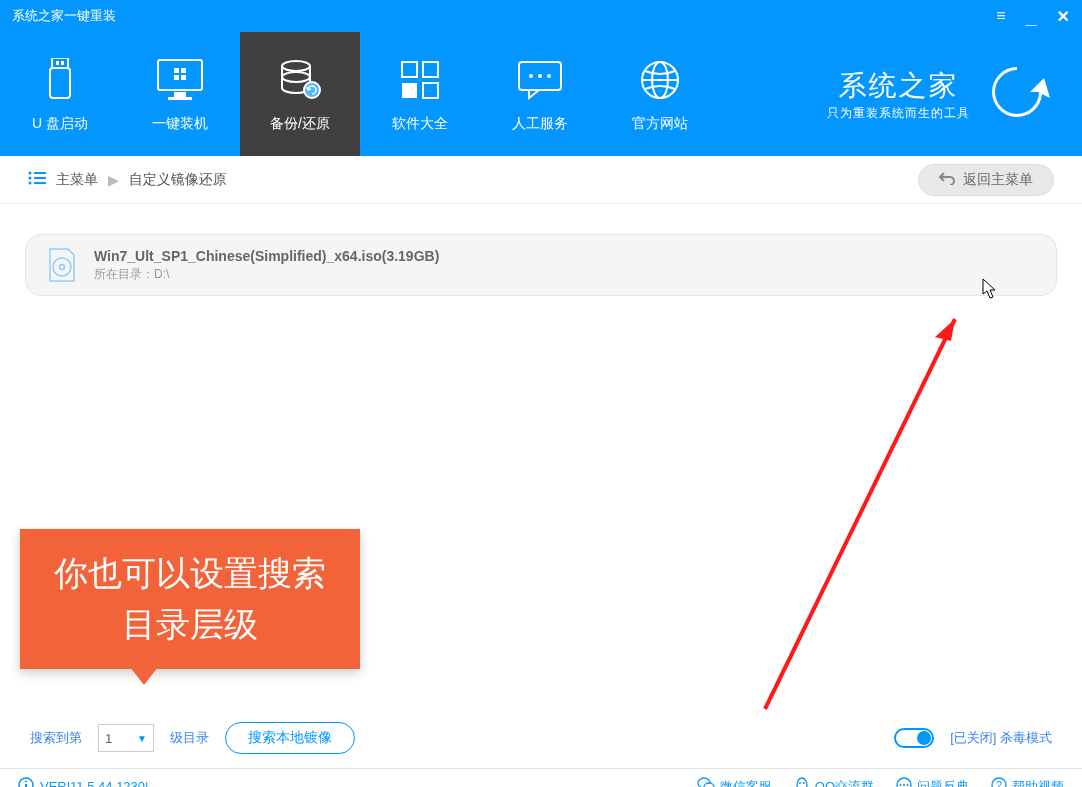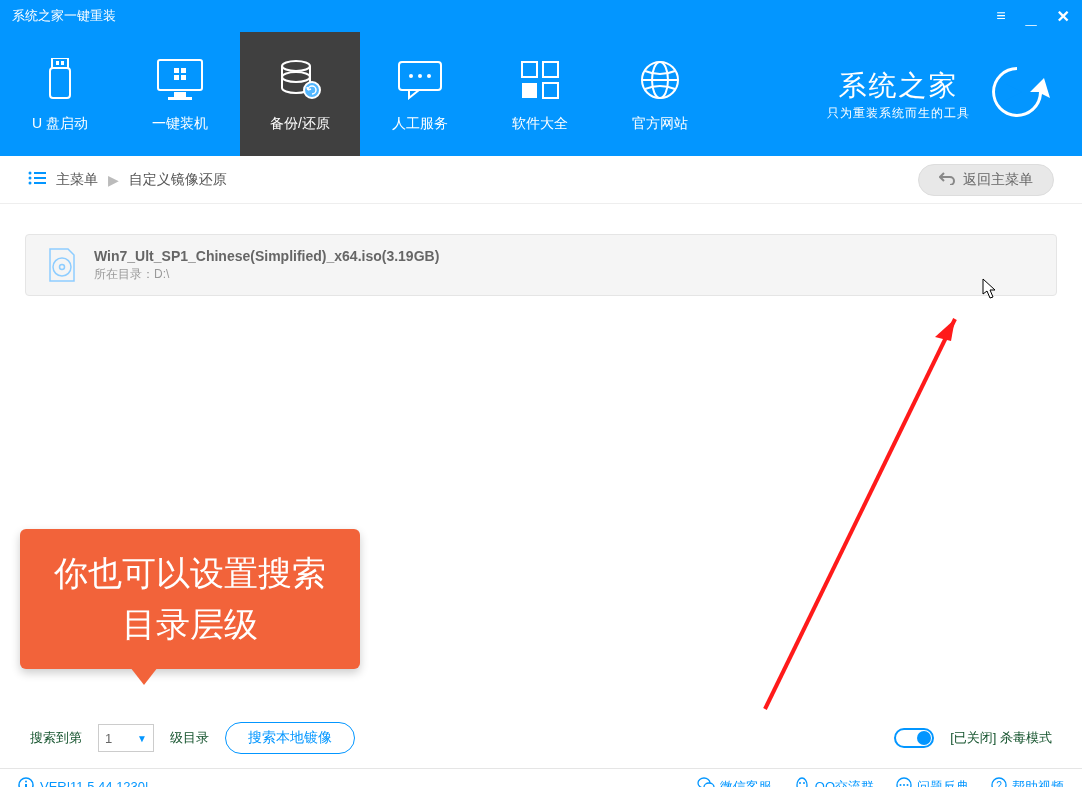--- a/index.html
+++ b/index.html
@@ -127,21 +127,21 @@
       cursor: pointer;
     }
     .content-area {
       padding: 30px 25px 0;
       height: 504px;
       position: relative;
     }
     .iso-card {
       background: #f5f5f5;
       border: 1px solid #e5e5e5;
-      border-radius: 4px;
+      border-radius: 16px;
       padding: 12px 18px;
       display: flex;
       align-items: center;
       gap: 14px;
     }
     .iso-icon {
       width: 36px;
       height: 36px;
       flex-shrink: 0;
     }
@@ -179,21 +179,21 @@
       left: 755px;
       pointer-events: none;
     }
     .callout {
       position: absolute;
       top: 325px;
       left: 20px;
       width: 340px;
       height: 140px;
       background: #f2633a;
-      border-radius: 6px;
+      border-radius: 0;
       color: #fff;
       display: flex;
       align-items: center;
       justify-content: center;
       font-size: 34px;
       text-align: center;
       padding: 10px 30px;
       line-height: 1.5;
       box-shadow: 0 4px 10px rgba(0,0,0,0.2);
     }
@@ -211,21 +211,21 @@
     .bottom-bar {
       height: 60px;
       display: flex;
       align-items: center;
       padding: 0 30px;
       gap: 16px;
       background: #fff;
     }
     .bb-label {
       font-size: 13px;
-      color: #14532d;
+      color: #3b82f6;
     }
     .level-select {
       width: 56px;
       height: 28px;
       border: 1px solid #ccc;
       padding: 0 6px;
       font-size: 13px;
       color: #666;
       display: flex;
       align-items: center;
@@ -340,40 +340,40 @@
           <path d="M4 8 L4 30 A14 5 0 0 0 32 30 L32 8" fill="none" stroke="#fff" stroke-width="2"></path>
           <ellipse cx="18" cy="19" rx="14" ry="5" fill="none" stroke="#fff" stroke-width="2"></ellipse>
           <circle cx="34" cy="32" r="8" fill="#53b7ff" stroke="#fff" stroke-width="2"></circle>
           <path d="M30 32 A4 4 0 1 1 34 36 M30 32 l-1 -3 M30 32 l3 -1" fill="none" stroke="#fff" stroke-width="1.5"></path>
         </svg>
     </div>
     <span class="nav-label">备份/还原</span>
   </div>
   <div class="nav-item">
     <div class="nav-icon">
+      <svg width="40" height="40" viewBox="0 0 40 40">
+          <rect x="2" y="2" width="15" height="15" fill="none" stroke="#fff" stroke-width="2"></rect>
+          <rect x="23" y="2" width="15" height="15" fill="none" stroke="#fff" stroke-width="2"></rect>
+          <rect x="2" y="23" width="15" height="15" fill="#fff"></rect>
+          <rect x="23" y="23" width="15" height="15" fill="none" stroke="#fff" stroke-width="2"></rect>
+        </svg>
+    </div>
+    <span class="nav-label">软件大全</span>
+  </div>
+  <div class="nav-item">
+    <div class="nav-icon">
       <svg width="46" height="40" viewBox="0 0 46 40">
           <rect x="2" y="2" width="42" height="28" rx="3" fill="none" stroke="#fff" stroke-width="2"></rect>
           <path d="M12 30 L12 38 L22 30" fill="none" stroke="#fff" stroke-width="2"></path>
           <circle cx="14" cy="16" r="2" fill="#fff"></circle>
           <circle cx="23" cy="16" r="2" fill="#fff"></circle>
           <circle cx="32" cy="16" r="2" fill="#fff"></circle>
         </svg>
     </div>
     <span class="nav-label">人工服务</span>
-  </div>
-  <div class="nav-item">
-    <div class="nav-icon">
-      <svg width="40" height="40" viewBox="0 0 40 40">
-          <rect x="2" y="2" width="15" height="15" fill="none" stroke="#fff" stroke-width="2"></rect>
-          <rect x="23" y="2" width="15" height="15" fill="none" stroke="#fff" stroke-width="2"></rect>
-          <rect x="2" y="23" width="15" height="15" fill="#fff"></rect>
-          <rect x="23" y="23" width="15" height="15" fill="none" stroke="#fff" stroke-width="2"></rect>
-        </svg>
-    </div>
-    <span class="nav-label">软件大全</span>
   </div>
   <div class="nav-item">
     <div class="nav-icon">
       <svg width="42" height="42" viewBox="0 0 42 42">
           <circle cx="21" cy="21" r="18" fill="none" stroke="#fff" stroke-width="2"></circle>
           <ellipse cx="21" cy="21" rx="8" ry="18" fill="none" stroke="#fff" stroke-width="2"></ellipse>
           <line x1="3" y1="21" x2="39" y2="21" stroke="#fff" stroke-width="2"></line>
           <path d="M6 12 Q21 18 36 12 M6 30 Q21 24 36 30" fill="none" stroke="#fff" stroke-width="2"></path>
         </svg>
     </div>

